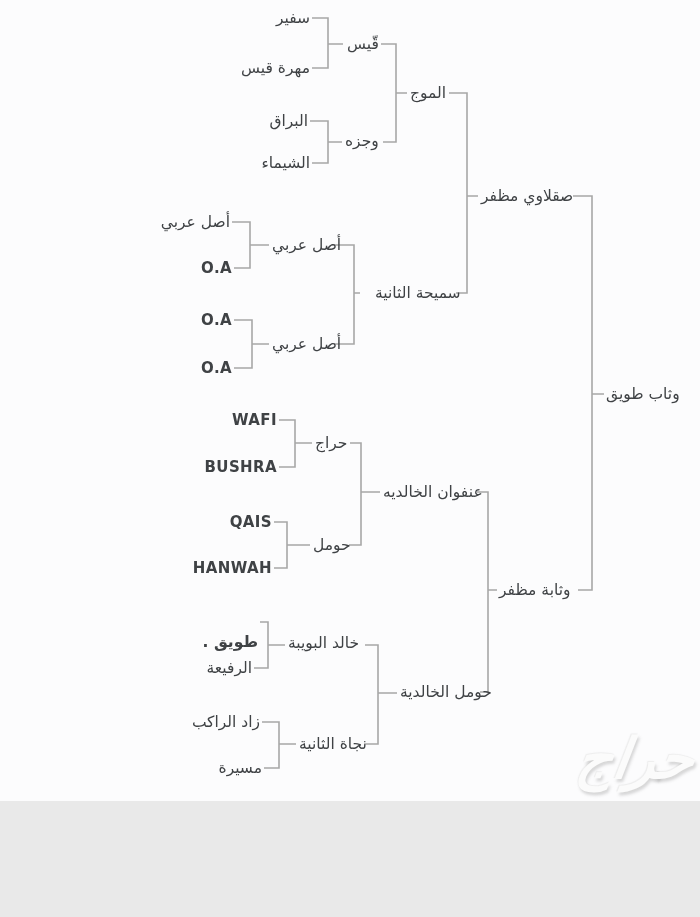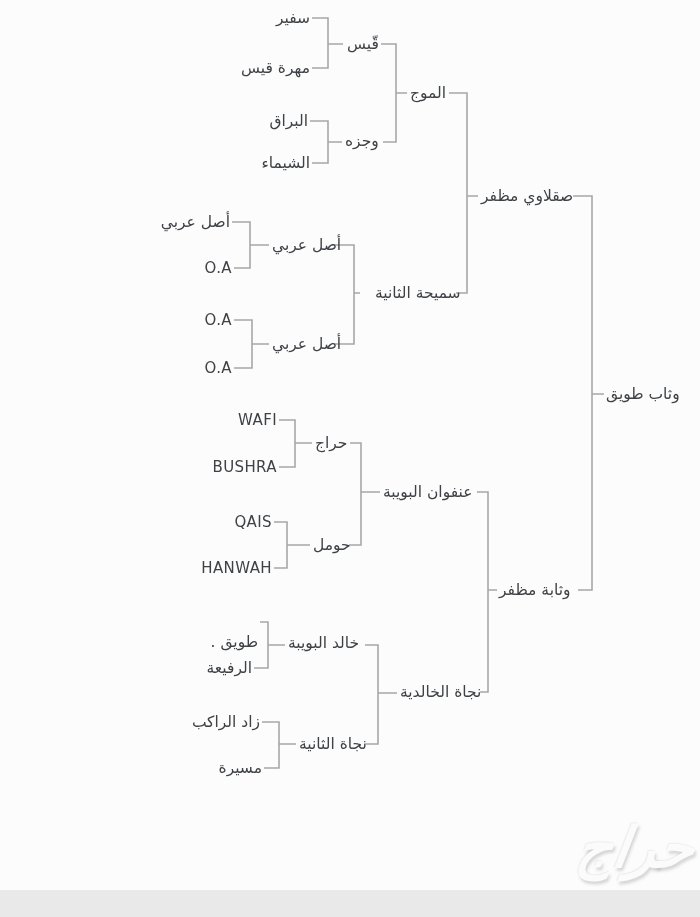--- a/index.html
+++ b/index.html
@@ -4,31 +4,31 @@
 <style>
   :root{
     --line:#a7a7a7;
     --text:#3f4245;
     --background:#fcfcfc;
     --watermark_text:#fbfbfb;
   }
   html,body{margin:0;padding:0;}
   body{background:#e9e9e9;font-family:"DejaVu Sans",sans-serif;}
   .canvas{
-    position:relative;width:700px;height:890px;margin:0 auto;
+    position:relative;width:700px;height:801px;margin:0 auto;
     background:var(--background);overflow:hidden;
   }
   .connectors{position:absolute;left:0;top:0;width:700px;height:917px;}
   .connectors path{stroke:var(--line);stroke-width:1.6;fill:none;}
   .lbl{
     position:absolute;white-space:nowrap;line-height:22px;
     font-size:15.5px;color:var(--text);
   }
   .ar{direction:rtl;}
-  .ltr{direction:ltr;}
+  .ltr{direction:ltr;font-weight:bold;}
   .en{font-size:15px;letter-spacing:.4px;}
   .watermark{
     position:absolute;right:6px;bottom:10px;
     direction:rtl;font-size:56px;font-weight:bold;font-style:italic;
     color:var(--watermark_text);
     text-shadow:2px 3px 3px rgba(120,120,120,.28), -1px -1px 1px rgba(210,210,210,.35);
     transform:skewX(-8deg);
     letter-spacing:2px;
   }
 </style>
@@ -76,22 +76,22 @@
   <div class="lbl ar" style="left:345px;top:130px">وجزه</div>
   <div class="lbl ar" style="left:272px;top:234px">أصل عربي</div>
   <div class="lbl ar" style="left:272px;top:333px">أصل عربي</div>
   <div class="lbl ar" style="left:315px;top:432px">حراج</div>
   <div class="lbl ar" style="left:313px;top:534px">حومل</div>
   <div class="lbl ar" style="left:288px;top:632px">خالد البويبة</div>
   <div class="lbl ar" style="left:299px;top:733px">نجاة الثانية</div>
 
   <div class="lbl ar" style="left:410px;top:82px">الموج</div>
   <div class="lbl ar" style="left:375px;top:282px">سميحة الثانية</div>
-  <div class="lbl ar" style="left:383px;top:481px">عنفوان البويبة</div>
-  <div class="lbl ar" style="left:400px;top:681px">نجاة الخالدية</div>
+  <div class="lbl ar" style="left:383px;top:481px">عنفوان الخالديه</div>
+  <div class="lbl ar" style="left:400px;top:681px">حومل الخالدية</div>
 
   <div class="lbl ar" style="left:481px;top:185px">صقلاوي مظفر</div>
   <div class="lbl ar" style="left:499px;top:579px">وثابة مظفر</div>
 
   <div class="lbl ar" style="left:606px;top:383px">وثاب طويق</div>
 
   <div class="watermark">حراج</div>
 
 </div>
 

